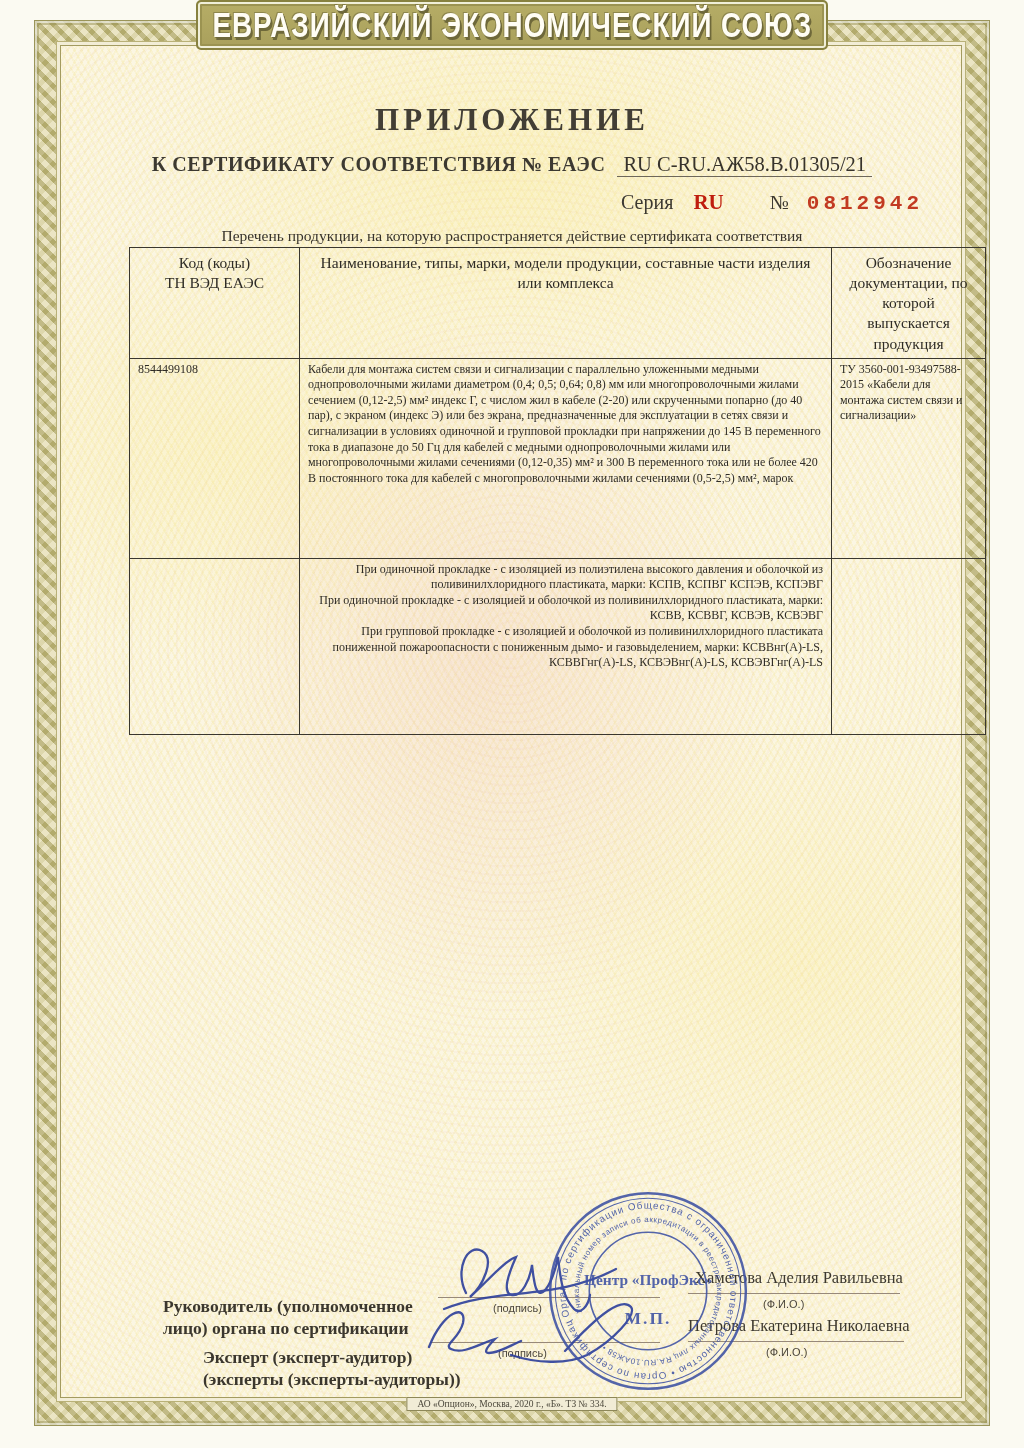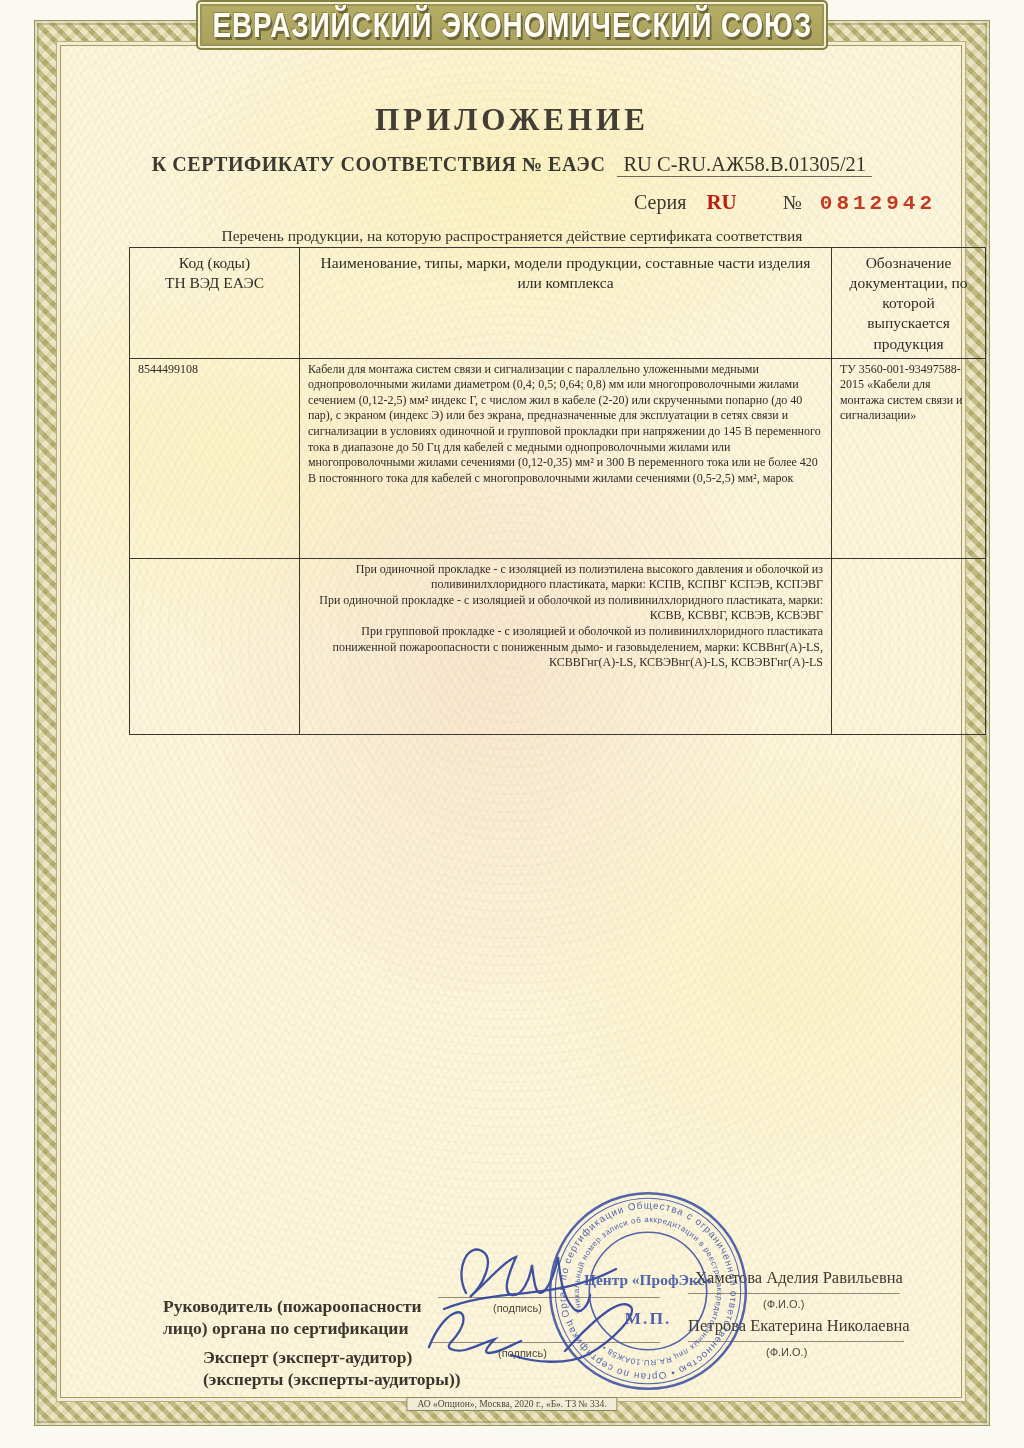--- a/index.html
+++ b/index.html
@@ -52,21 +52,21 @@
 
   .title{
     position:absolute; left:0; right:0; top:102px; text-align:center;
     font-size:31px; font-weight:700; letter-spacing:4px; color:#423e35;
   }
 
   .certline{ position:absolute; left:0; right:0; top:153px; text-align:center; white-space:nowrap; }
   .certline .lbl{ font-size:20px; font-weight:700; color:#3c3931; letter-spacing:.5px;}
   .certline .num{ font-size:20.5px; color:#37332c; border-bottom:1.4px solid #6d675a; padding:0 6px 1px 6px; margin-left:8px;}
 
-  .seriesline{ position:absolute; left:634px; top:190px; white-space:nowrap; }
+  .seriesline{ position:absolute; left:621px; top:190px; white-space:nowrap; }
   .seriesline .s-lbl{ font-size:20px; color:#3c3931;}
   .seriesline .s-val{ font-size:21px; font-weight:700; color:#bf1d0e; margin-left:16px;}
   .seriesline .n-sign{ font-size:20px; color:#3c3931; margin-left:42px;}
   .seriesline .n-val{ font-family:"Liberation Mono", monospace; font-size:21px; font-weight:700;
                       color:#c23a22; letter-spacing:4px; margin-left:14px;}
 
   .caption{ position:absolute; left:0; right:0; top:227px; text-align:center;
             font-size:15.5px; color:#38342c; }
 
   
@@ -173,21 +173,21 @@
       <tr class="row2">
         <td class="code-col"></td>
         <td class="desc-col pre">При одиночной прокладке - с изоляцией из полиэтилена высокого давления и оболочкой из поливинилхлоридного пластиката, марки: КСПВ, КСПВГ КСПЭВ,  КСПЭВГ
 При одиночной прокладке - с изоляцией и оболочкой из поливинилхлоридного пластиката, марки: КСВВ, КСВВГ, КСВЭВ, КСВЭВГ
 При групповой прокладке - с изоляцией и оболочкой из поливинилхлоридного пластиката пониженной пожароопасности с пониженным дымо- и газовыделением, марки:  КСВВнг(А)-LS, КСВВГнг(А)-LS, КСВЭВнг(А)-LS,  КСВЭВГнг(А)-LS</td>
         <td class="doc-col"></td>
       </tr>
     </tbody>
   </table>
 
-  <div class="sig-label lab-head">Руководитель (пожароопасности
+  <div class="sig-label lab-head">Руководитель (уполномоченное
 лицо) органа по сертификации</div>
   <div class="sig-label lab-expert">Эксперт (эксперт-аудитор)
 (эксперты (эксперты-аудиторы))</div>
 
   <div class="u-line sig-line1"></div>
   <div class="u-line sig-line2"></div>
   <div class="u-line fio-line1"></div>
   <div class="u-line fio-line2"></div>
 
   <div class="tiny-cap cap-sign1">(подпись)</div>

